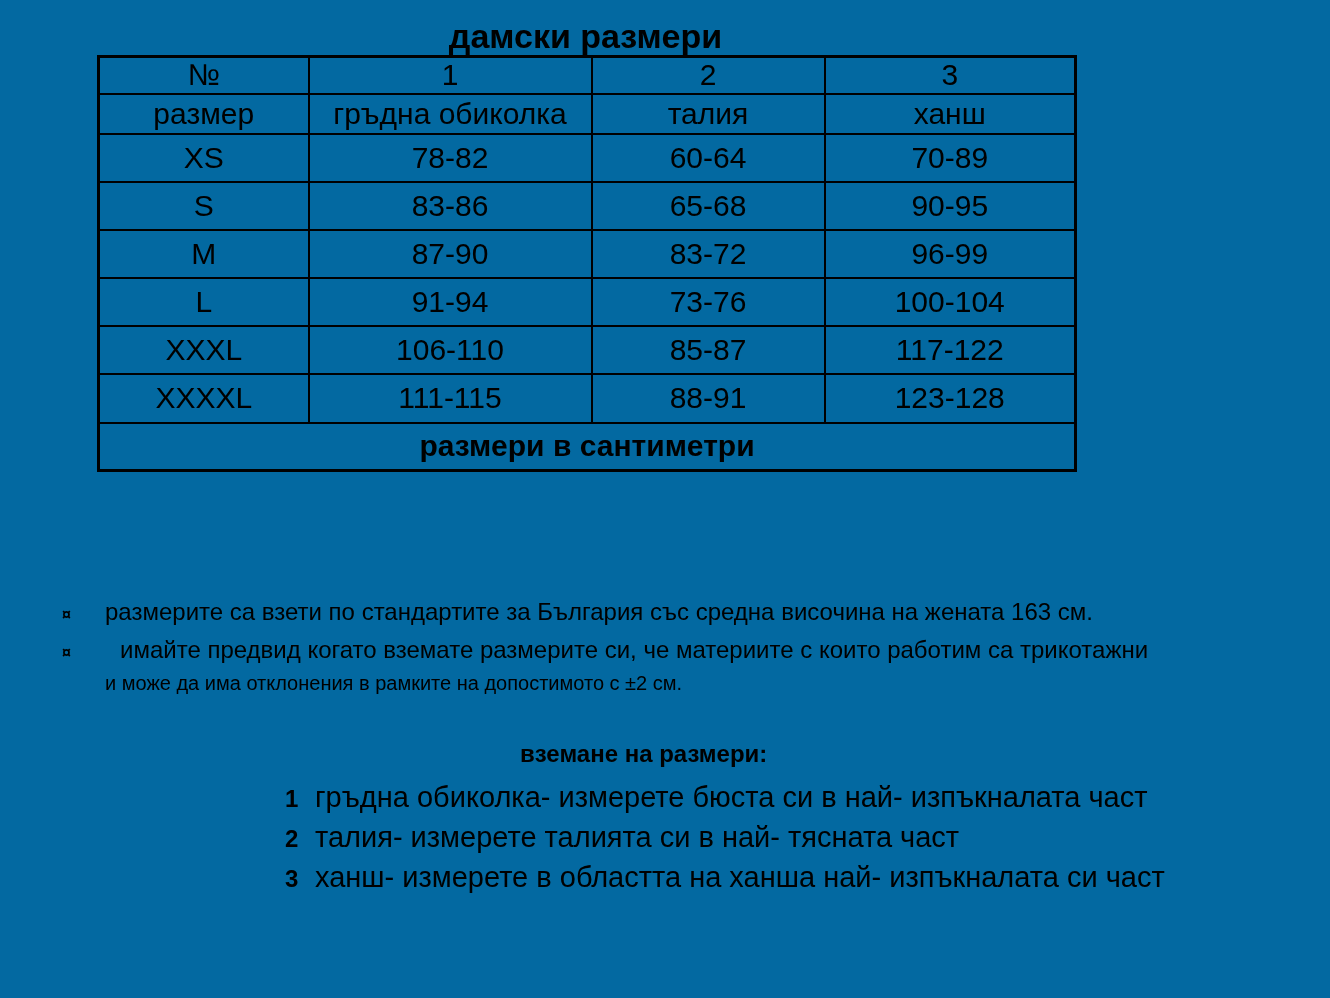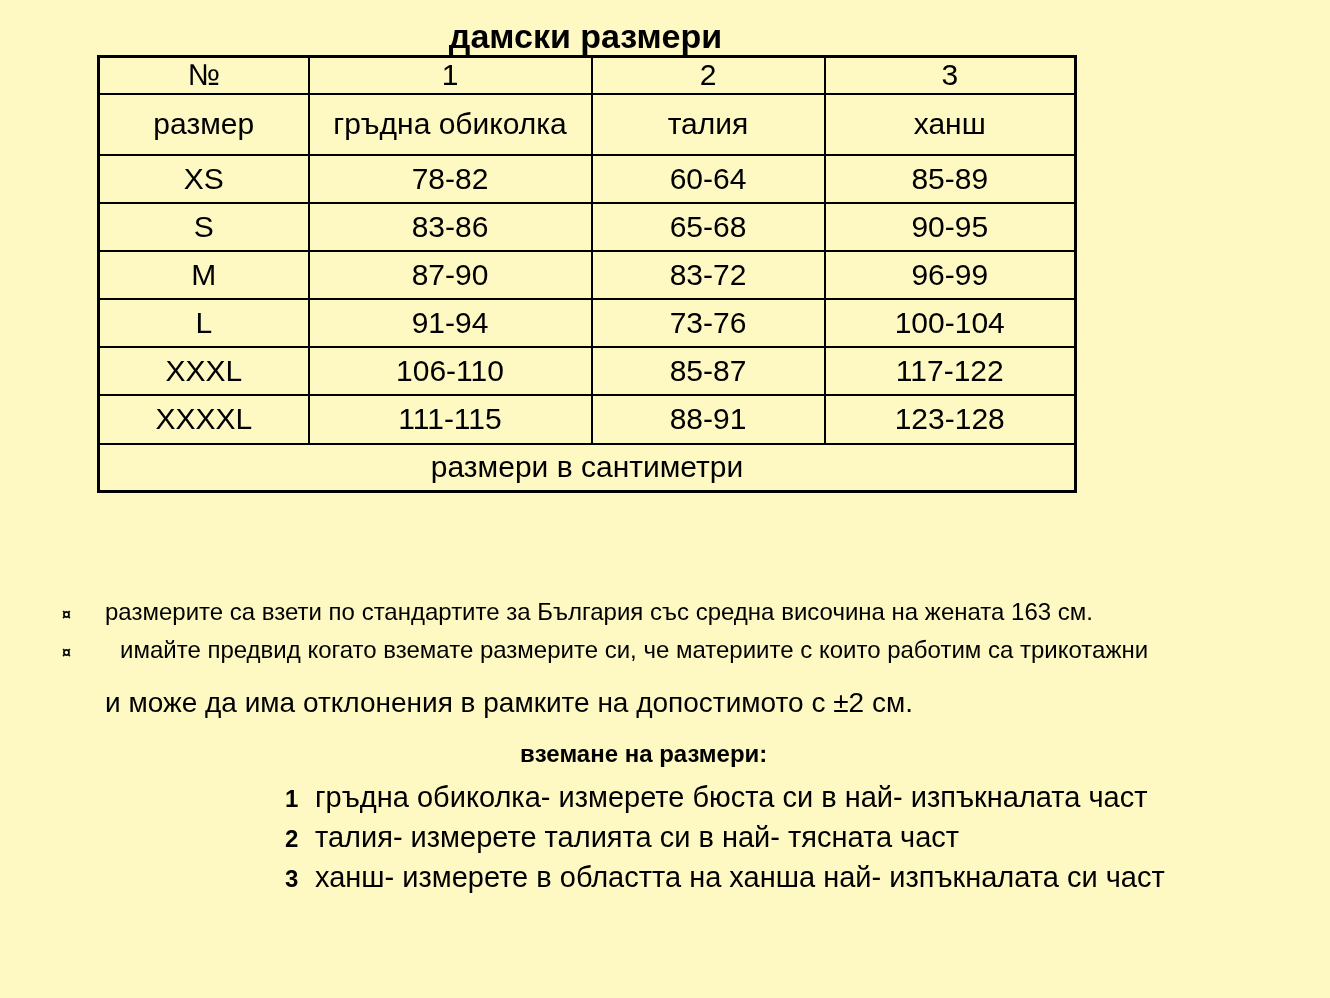--- a/index.html
+++ b/index.html
@@ -4,21 +4,21 @@
 <style>
   * { margin: 0; padding: 0; box-sizing: border-box; }
   html, body { background: #ffffff; }
   body {
     width: 1330px; height: 998px;
     font-family: "Liberation Sans", sans-serif;
     color: #000;
     position: relative;
     overflow: hidden;
   }
-  .doc { position: absolute; inset: 0; background: #fef9c3; }
+  .doc { position: absolute; inset: 0; background: #0369a1; }
 
   
   .title {
     position: absolute; top: 17px; left: 97px; width: 977px;
     text-align: center; font-size: 34px; font-weight: bold;
     letter-spacing: 0px; white-space: nowrap;
   }
 
   
   table.size-table {
@@ -31,41 +31,41 @@
   .size-table col.c2 { width: 233px; }
   .size-table col.c3 { width: 251px; }
   .size-table td {
     border: 2px solid #000;
     text-align: center; vertical-align: middle;
     font-size: 30px; line-height: 1;
     padding: 0;
     overflow: hidden; white-space: nowrap;
   }
   tr.r-num td    { height: 37px; }
-  tr.r-label td  { height: 61px; }
+  tr.r-label td  { height: 40px; }
   tr.r-size td   { height: 48px; margin-top: 24px; }
   tr.r-xxxxl td  { height: 49px; }
-  tr.r-footer td { height: 48px; font-weight: normal; }
+  tr.r-footer td { height: 48px; font-weight: bold; }
 
   
   .note {
     position: absolute; left: 62px;
     display: flex; align-items: baseline;
     font-size: 24px; white-space: nowrap;
   }
   .note .bullet {
     font-size: 16px; font-weight: bold;
     width: 43px; flex: 0 0 43px;
   }
   .note.note-2 .bullet { width: 58px; flex-basis: 58px; }
   .note-1 { top: 598px; }
   .note-2 { top: 636px; }
   .note-cont {
     position: absolute; left: 105px; top: 672px;
-    font-size: 28px; white-space: nowrap; margin-top: 15px;
+    font-size: 20px; white-space: nowrap;
   }
 
   
   .measure-heading {
     position: absolute; left: 520px; top: 740px;
     font-size: 24px; font-weight: bold; white-space: nowrap;
   }
   .measure-item {
     position: absolute; left: 285px;
     display: flex; align-items: baseline;
@@ -103,21 +103,21 @@
       <tr class="r-label">
         <td>размер</td>
         <td>гръдна обиколка</td>
         <td>талия</td>
         <td>ханш</td>
       </tr>
       <tr class="r-size">
         <td>XS</td>
         <td>78-82</td>
         <td>60-64</td>
-        <td>85-89</td>
+        <td>70-89</td>
       </tr>
       <tr class="r-size">
         <td>S</td>
         <td>83-86</td>
         <td>65-68</td>
         <td>90-95</td>
       </tr>
       <tr class="r-size">
         <td>M</td>
         <td>87-90</td>

